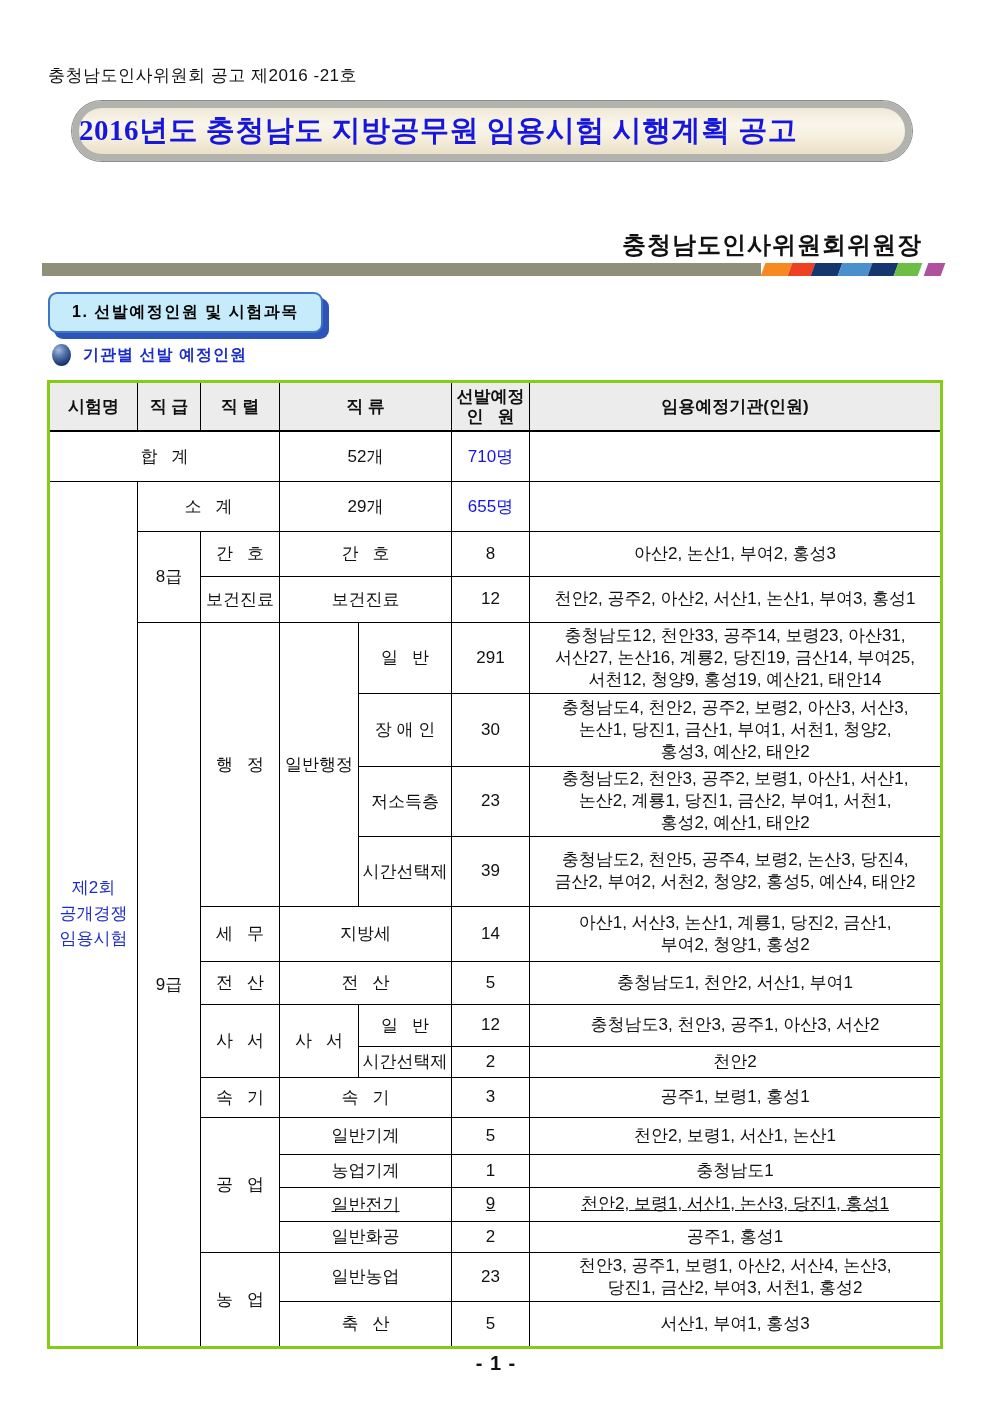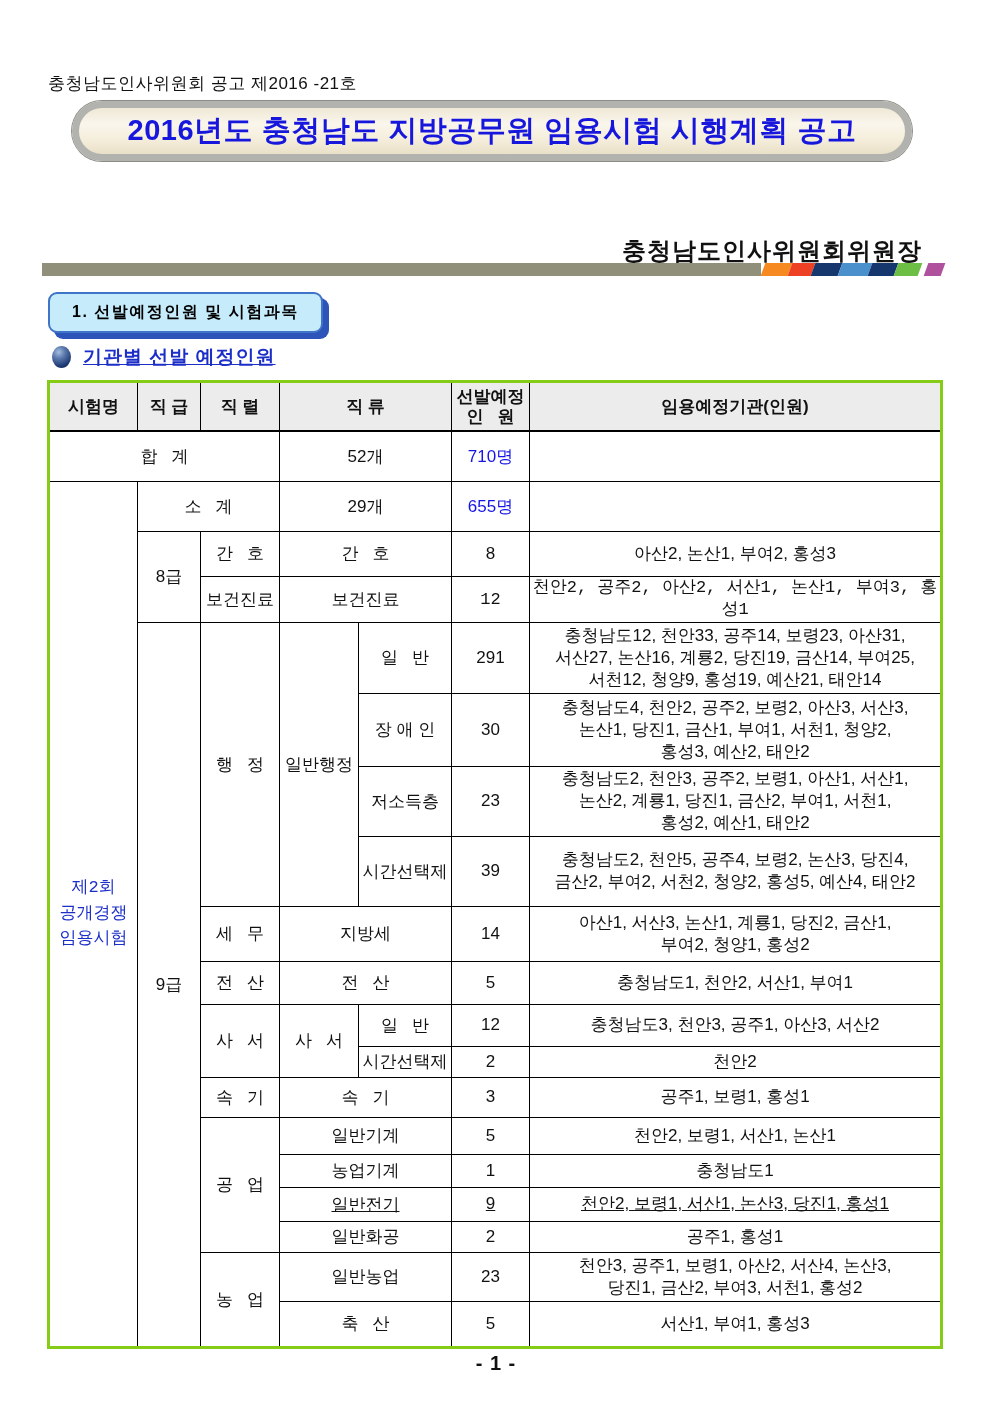--- a/index.html
+++ b/index.html
@@ -1,56 +1,56 @@
 <!DOCTYPE html>
 <html style="--title-blue: #1616dc; --value-blue: #1515e6; --label-blue: #1c2ec8; --olive: #90907a;"><head>
 <meta charset="utf-8">
 <style>
   html,body{margin:0;padding:0;background:#fff;}
   #page{position:relative;width:992px;height:1403px;background:#fff;
         font-family:"Liberation Sans","DejaVu Sans",sans-serif;color:#111;overflow:hidden;}
 
-  .notice-no{position:absolute;left:48px;top:64px;font-size:17px;letter-spacing:.5px;margin-top:8px;}
+  .notice-no{position:absolute;left:48px;top:64px;font-size:17px;letter-spacing:.5px;}
 
   .banner{position:absolute;left:72px;top:101px;width:826px;height:46px;
           border:7px solid #b2b2ae;border-radius:32px;
           background:linear-gradient(180deg,#efe8d6 0%,#faf6ec 35%,#f4edda 70%,#e9e0c8 100%);
-          display:flex;align-items:center;justify-content:center;
-          box-shadow:0 0 0 1px #8d8d88;}
+          display:flex;align-items:center;justify-content:flex-start;
+          box-shadow:0 0 0 1px #8d8d88;font-family:Liberation Serif, serif;}
   .banner span{font-size:29px;font-weight:bold;color:var(--title-blue);letter-spacing:.5px;white-space:pre;}
 
   .intro{position:absolute;left:0;top:171px;width:100%;text-align:center;font-size:17.5px;word-spacing:3px;white-space:pre;}
   .date-line{position:absolute;left:0;top:202px;width:100%;text-align:center;font-size:19.5px;white-space:pre;}
-  .signer{position:absolute;right:70px;top:229px;font-size:24px;font-weight:bold;letter-spacing:1px;margin-top:6px;}
+  .signer{position:absolute;right:70px;top:229px;font-size:24px;font-weight:bold;letter-spacing:1px;}
 
   .divider-bar{position:absolute;left:42px;top:263px;height:13px;width:719px;background:var(--olive);}
   .divider-segs{position:absolute;left:0;top:263px;height:13px;width:992px;}
   .divider-segs .seg{position:absolute;top:0;height:13px;transform:skewX(-20deg);}
 
   .section-box{position:absolute;left:48px;top:292px;height:37px;padding:0 22px;
           background:#c6ebfa;border:2px solid #3f74c8;border-radius:9px;
           box-shadow:6px 6px 0 0 #2d54b8;display:flex;align-items:center;}
   .section-box span{font-size:16px;font-weight:bold;color:#000;letter-spacing:1.5px;}
 
   .bullet-line{position:absolute;left:52px;top:344px;display:flex;align-items:center;}
   .sphere{width:19px;height:22px;border-radius:50%;margin-right:12px;
           background:radial-gradient(circle at 35% 28%,#a6bede 0%,#5f7cb0 30%,#1d3a74 70%,#0a1c44 100%);}
-  .bullet-line b{font-size:19px;font-weight:bold;color:var(--label-blue);letter-spacing:1px;white-space:pre;text-decoration:underline;}
+  .bullet-line b{font-size:16px;font-weight:bold;color:var(--label-blue);letter-spacing:1px;white-space:pre;}
 
   table.main{position:absolute;left:47px;top:380px;width:893px;border-collapse:collapse;
           table-layout:fixed;border:3px solid #84cc16;}
   table.main td,table.main th{border:1.5px solid #000;text-align:center;vertical-align:middle;
           font-size:17px;font-weight:normal;padding:0;overflow:hidden;}
   table.main thead th{background:#ececec;font-weight:bold;height:47px;border-bottom:2.5px solid #000;
           white-space:pre-wrap;line-height:1.15;}
   td.lbl{white-space:pre-wrap;}
   td.bold{font-weight:bold;}
   td.blue{color:var(--value-blue);font-weight:bold;}
   td.org{text-align:left;padding:3px 6px 3px 9px;font-size:16px;line-height:22px;white-space:pre-line;}
-  td.exam-name{color:var(--label-blue);font-weight:bold;white-space:pre-line;line-height:1.5;font-size:17px;font-family:Liberation Mono, monospace;}
+  td.exam-name{color:var(--label-blue);font-weight:bold;white-space:pre-line;line-height:1.5;font-size:17px;}
 
   .page-num{position:absolute;left:0;top:1352px;width:100%;text-align:center;
           font-size:20px;font-weight:bold;letter-spacing:1px;white-space:pre;}
 </style>
 </head>
 <body>
 
 <div id="page">
 
   <div class="notice-no">충청남도인사위원회 공고 제2016 -21호</div>
@@ -118,21 +118,21 @@
           <td class="blue">655명</td>
           <td class="org"></td>
         </tr>
         <tr style="height: 45px;">
           <td rowspan="2">8급</td>
           <td class="lbl">간   호</td>
           <td colspan="2" class="lbl">간   호</td>
           <td>8</td>
           <td class="org">아산2, 논산1, 부여2, 홍성3</td>
         </tr>
-        <tr style="height: 46px; font-family: Liberation Mono, monospace;">
+        <tr style="height: 46px;">
           <td>보건진료</td>
           <td colspan="2">보건진료</td>
           <td>12</td>
           <td class="org">천안2, 공주2, 아산2, 서산1, 논산1, 부여3, 홍성1</td>
         </tr>
         <tr style="height: 71px;">
           <td rowspan="15">9급</td>
           <td rowspan="4" class="lbl">행   정</td>
           <td rowspan="4">일반행정</td>
           <td class="lbl">일   반</td>

